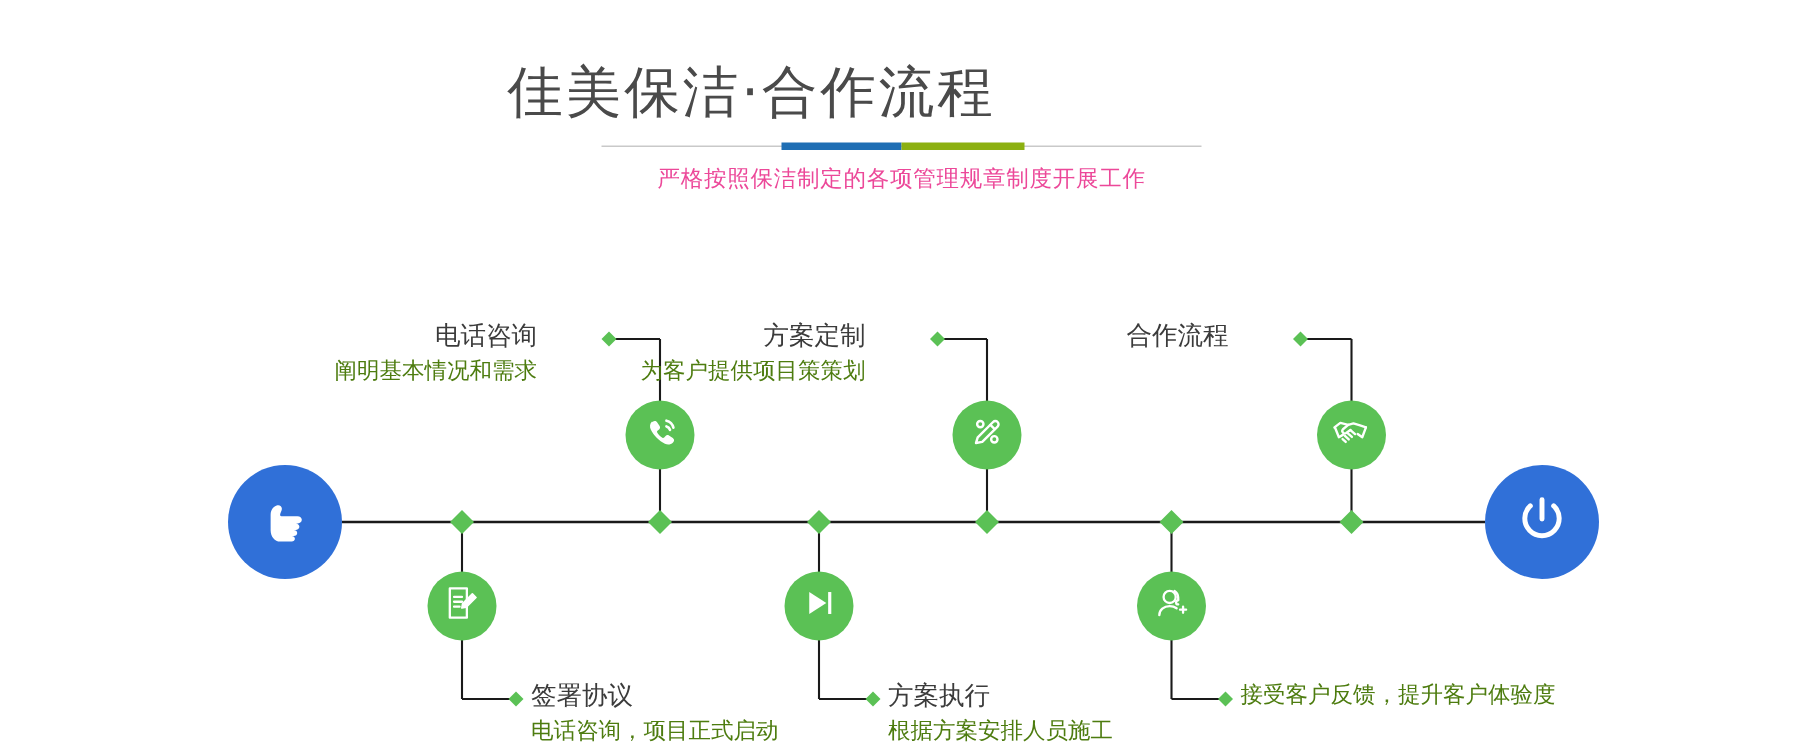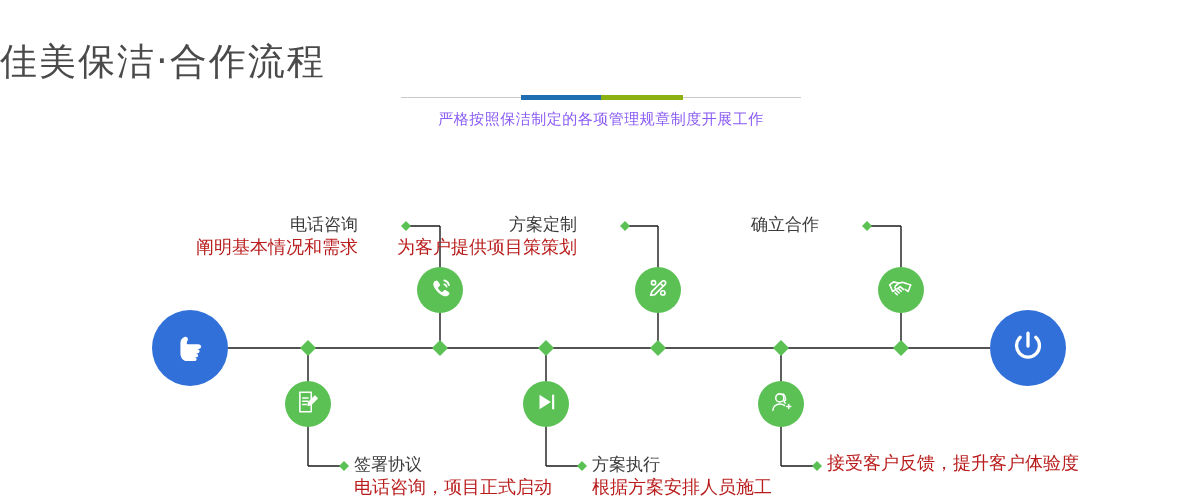--- a/index.html
+++ b/index.html
@@ -21,20 +21,21 @@
     left: 0;
     top: 0;
     width: 1202px;
     height: 150px;
   }
   #page-title {
     position: absolute;
     left: 0;
     top: 38px;
     width: 1002px;
+    text-align: center;
     font-size: 37px;
     line-height: 48px;
     letter-spacing: 2px;
     color: #4a4a4a;
     font-weight: 500;
     white-space: nowrap;
   }
   #divider {
     position: absolute;
     left: 401px;
@@ -67,21 +68,21 @@
     background: #8cb011;
   }
   #page-subtitle {
     position: absolute;
     left: 0;
     top: 108px;
     width: 1202px;
     text-align: center;
     font-size: 15px;
     line-height: 22px;
-    color: #8b5cf6;
+    color: #ec4899;
     letter-spacing: 0.5px;
     white-space: nowrap;
   }
 
   
   #flow {
     position: absolute;
     left: 0;
     top: 0;
     width: 1202px;
@@ -120,23 +121,23 @@
     position: absolute;
     white-space: nowrap;
   }
   .step-title {
     font-size: 17px;
     line-height: 24px;
     color: #3b3b3b;
     white-space: nowrap;
   }
   .step-desc {
-    font-size: 18px;
+    font-size: 15px;
     line-height: 22px;
-    color: #b91c1c;
+    color: #4d7c0f;
     white-space: nowrap;
   }
   .label-above { text-align: right; }
   .label-below { text-align: left; }
 </style>
 </head>
 <body>
 
 <div id="header">
   <div id="page-title">佳美保洁·合作流程</div>
@@ -287,21 +288,21 @@
     <div class="step-title">电话咨询</div>
     <div class="step-desc">阐明基本情况和需求</div>
   </div>
 
   <div class="step-label label-above" style="right:625px; top:186px;">
     <div class="step-title">方案定制</div>
     <div class="step-desc">为客户提供项目策策划</div>
   </div>
 
   <div class="step-label label-above" style="right:383px; top:186px;">
-    <div class="step-title">确立合作</div>
+    <div class="step-title">合作流程</div>
   </div>
 
   <div class="step-label label-below" style="left:354px; top:426px;">
     <div class="step-title">签署协议</div>
     <div class="step-desc">电话咨询，项目正式启动</div>
   </div>
 
   <div class="step-label label-below" style="left:592px; top:426px;">
     <div class="step-title">方案执行</div>
     <div class="step-desc">根据方案安排人员施工</div>

